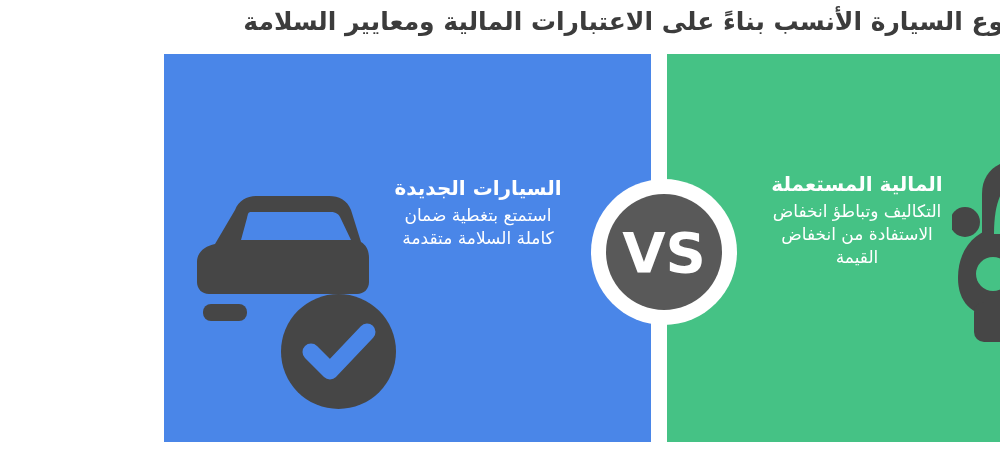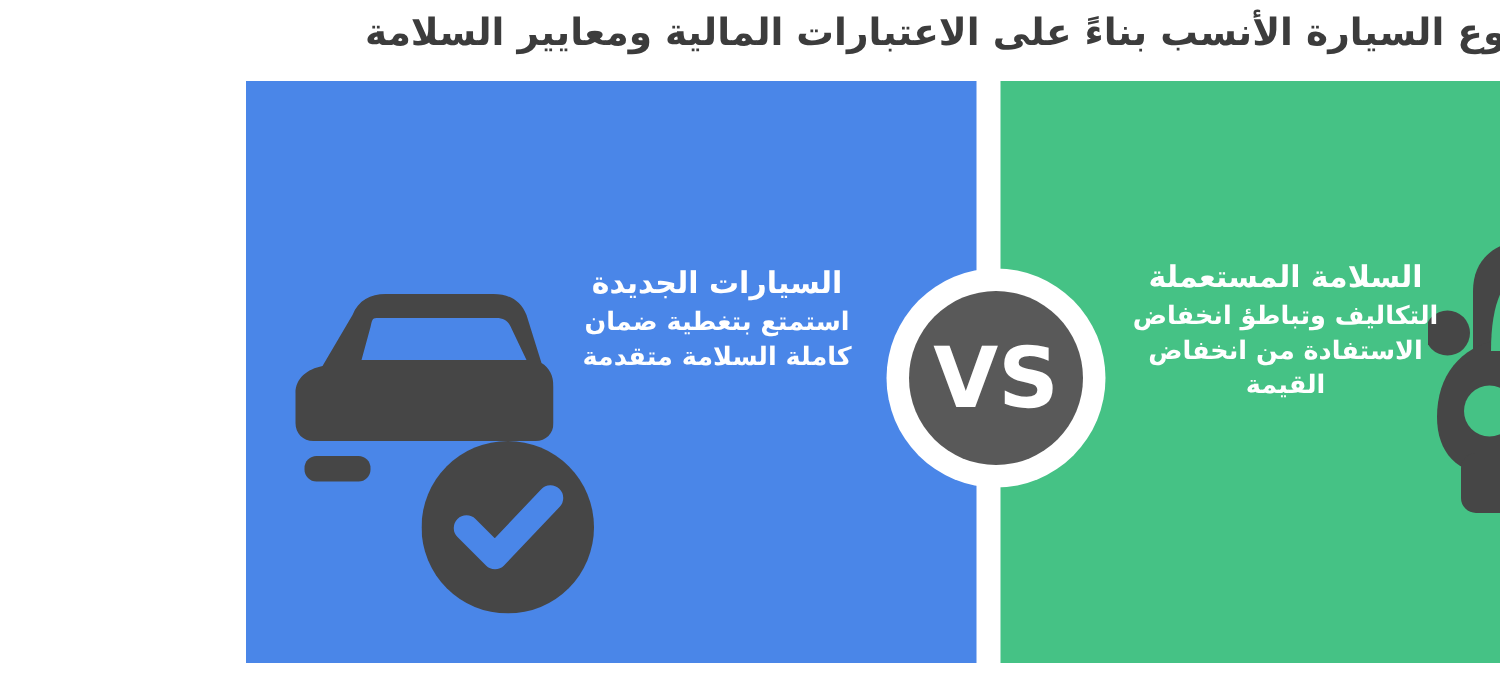--- a/index.html
+++ b/index.html
@@ -74,21 +74,21 @@
     line-height: 26px;
     margin: 12px 0 3px 0;
     white-space: nowrap;
   }
   .card-body {
     font-size: 17px;
     font-weight: normal;
     line-height: 23px;
     margin: 0;
   }
-  .card-body span { display: block; font-weight: bold; }
+  .card-body span { display: block; }
 
   
   .icon-car-side {
     position: absolute;
     left: 25px;
     top: 140px;
     width: 180px;
     height: 140px;
     z-index: 3;
   }
@@ -199,21 +199,21 @@
         <path d="M42,78 C42,36 56,22 74,22 L108,22 C126,22 140,36 140,78 Z" fill="#45c285"></path>
 
         <circle cx="41" cy="118" r="17" fill="#45c285"></circle>
         <circle cx="141" cy="118" r="17" fill="#45c285"></circle>
 
         <path d="M64,152 L64,112 L91,88 L118,112 L118,152 Z" fill="#45c285"></path>
       </svg>
     </div>
 
     <div class="txt-block txt-right">
-      <p class="card-title">السلامة المستعملة</p>
+      <p class="card-title">المالية المستعملة</p>
       <p class="card-body">
         <span>التكاليف وتباطؤ انخفاض</span>
         <span>الاستفادة من انخفاض</span>
         <span>القيمة</span>
       </p>
     </div>
   </div>
 
   <div class="vs-wrap">
     <div class="vs-ring"></div>

